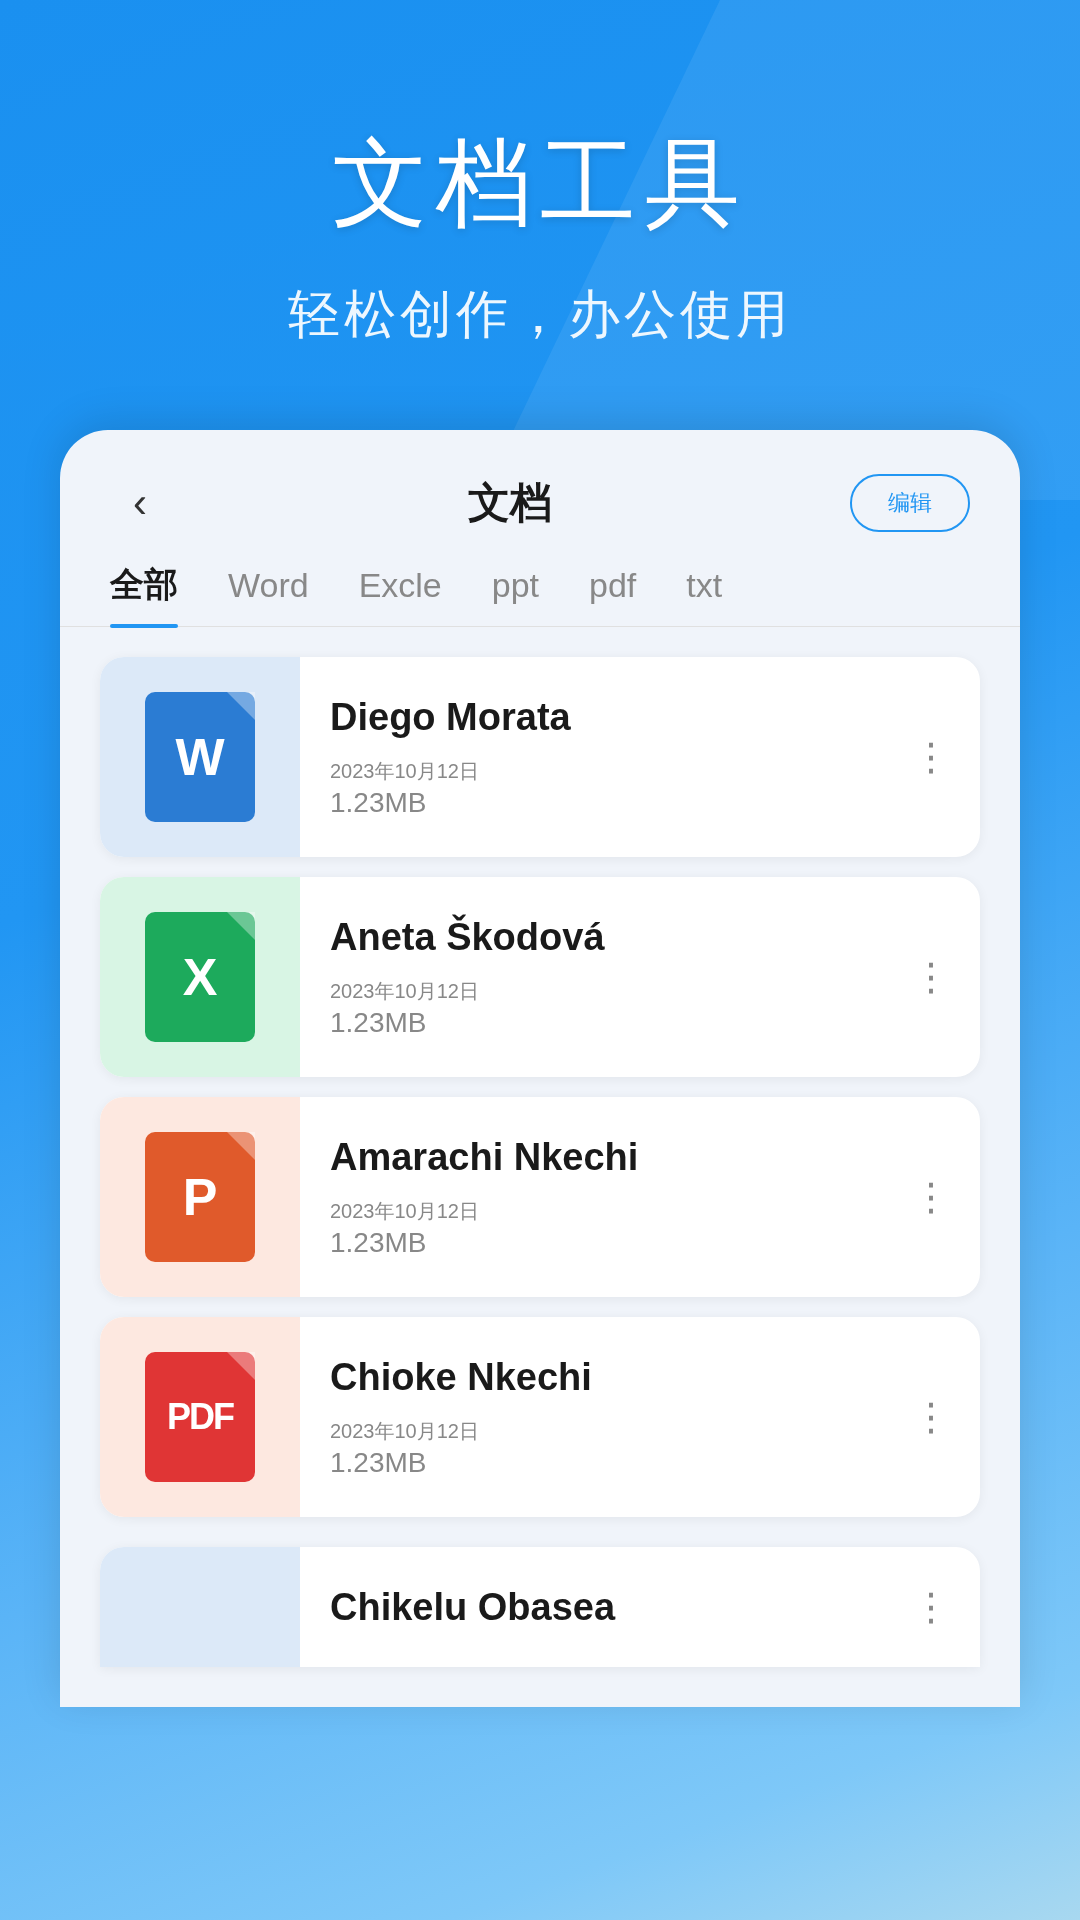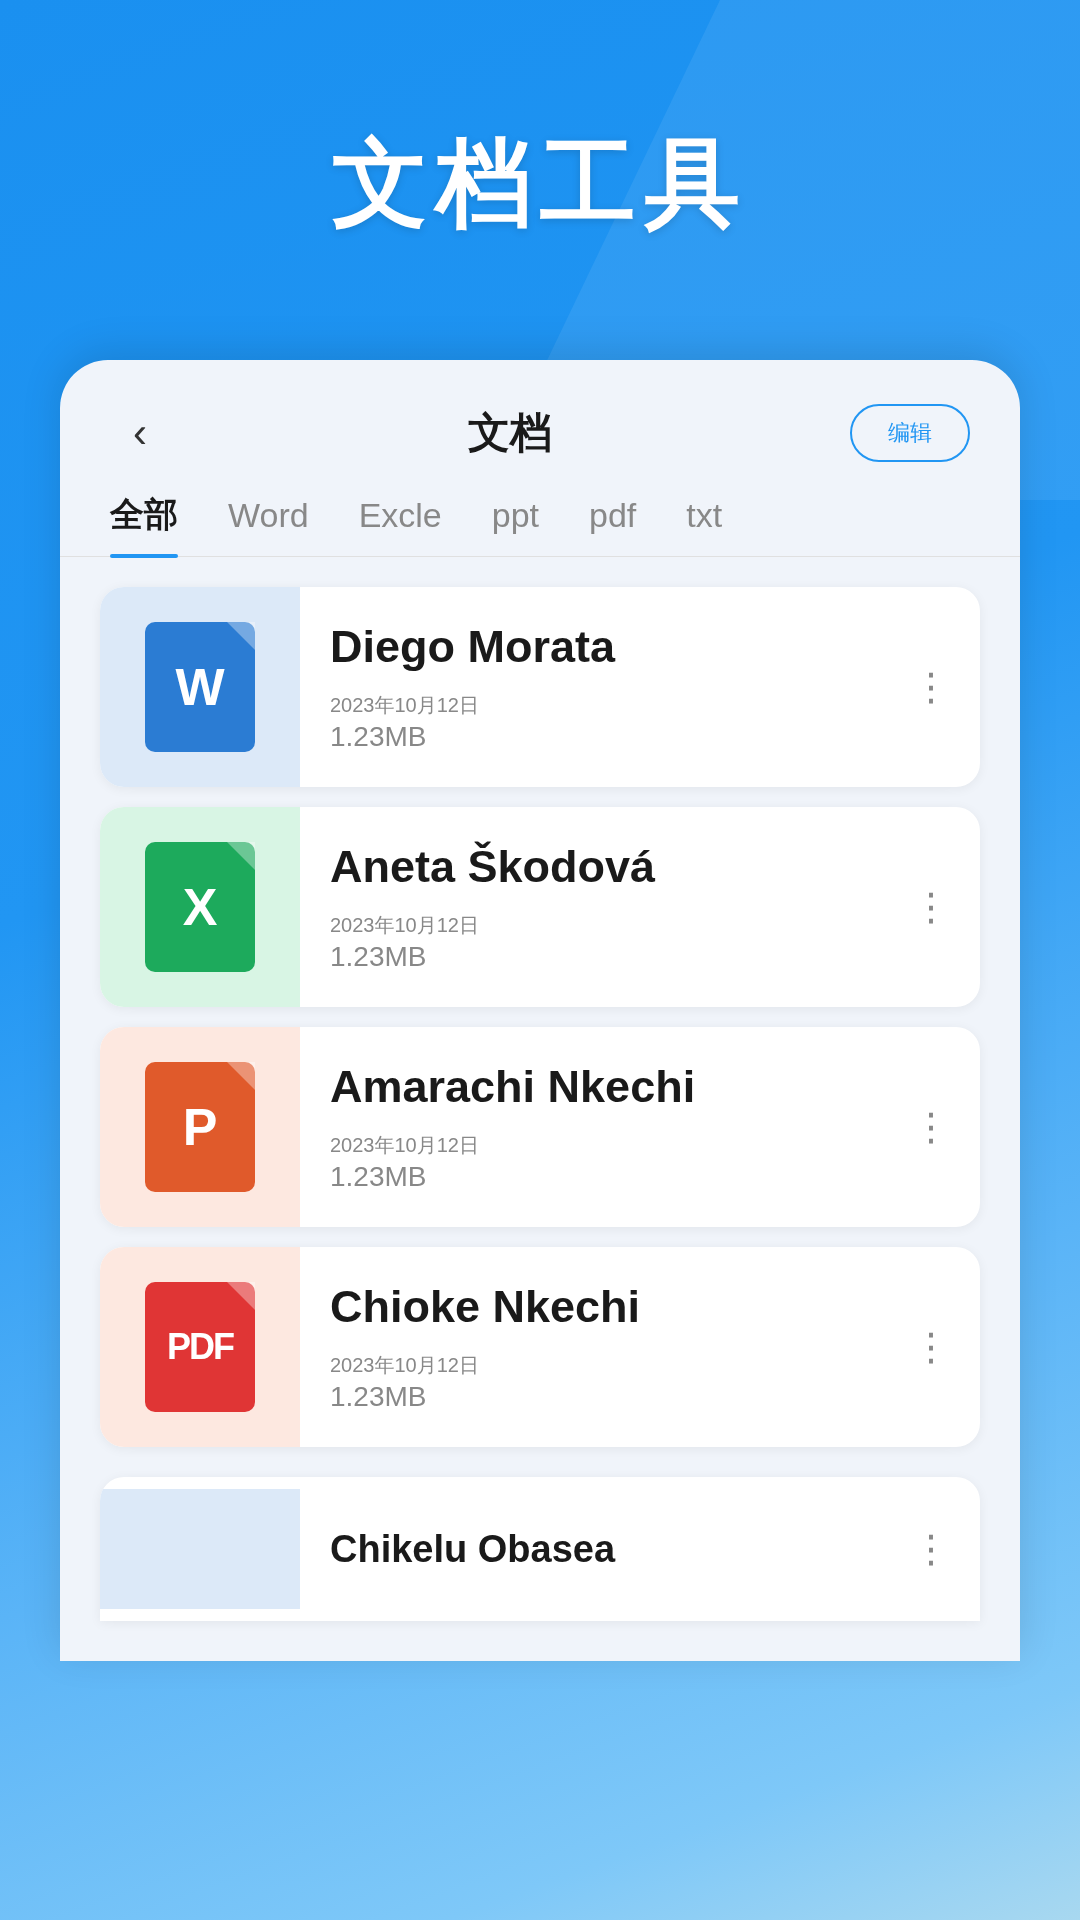--- a/index.html
+++ b/index.html
@@ -30,21 +30,21 @@
     .header-section {
       text-align: center;
       padding-top: 120px;
       padding-bottom: 80px;
       position: relative;
       z-index: 1;
     }
 
     .main-title {
       font-size: 96px;
-      font-weight: 700;
+      font-weight: 400;
       color: #ffffff;
       letter-spacing: 8px;
       text-shadow: 0 2px 8px rgba(0,0,0,0.15);
       margin-bottom: 30px;
     }
 
     .subtitle {
       font-size: 52px;
       font-weight: 400;
       color: rgba(255,255,255,0.92);
@@ -189,21 +189,21 @@
       background: rgba(255,255,255,0.35);
       clip-path: polygon(100% 0%, 0% 0%, 100% 100%);
     }
 
     .file-info {
       flex: 1;
       padding: 30px 20px 30px 30px;
     }
 
     .file-name {
-      font-size: 45px;
+      font-size: 38px;
       font-weight: 600;
       color: #1a1a1a;
       margin-bottom: 16px;
     }
 
     .file-date {
       font-size: 20px;
       color: #888;
       line-height: 1.6;
       margin-top: 16px;
@@ -226,38 +226,39 @@
     
     .file-card-partial {
       background: #ffffff;
       border-radius: 24px 24px 0 0;
       display: flex;
       align-items: center;
       padding: 0;
       overflow: hidden;
       box-shadow: 0 2px 12px rgba(0,0,0,0.06);
       margin: 0 40px;
-      height: 144px;
+      height: 120px;
     }
 
     .partial-name {
       font-size: 38px;
       font-weight: 600;
       color: #1a1a1a;
       padding-left: 30px;
       flex: 1;
     }
   </style>
 </head>
 <body>
 
 <div class="bg-diagonal"></div>
 
 <div class="header-section">
   <div class="main-title">文档工具</div>
+  <div class="subtitle">轻松创作，办公使用</div>
 </div>
 
 <div class="card-container">
 
   <div class="nav-bar">
     <div class="back-btn">‹</div>
     <div class="nav-title">文档</div>
     <button class="edit-btn">编辑</button>
   </div>
 

